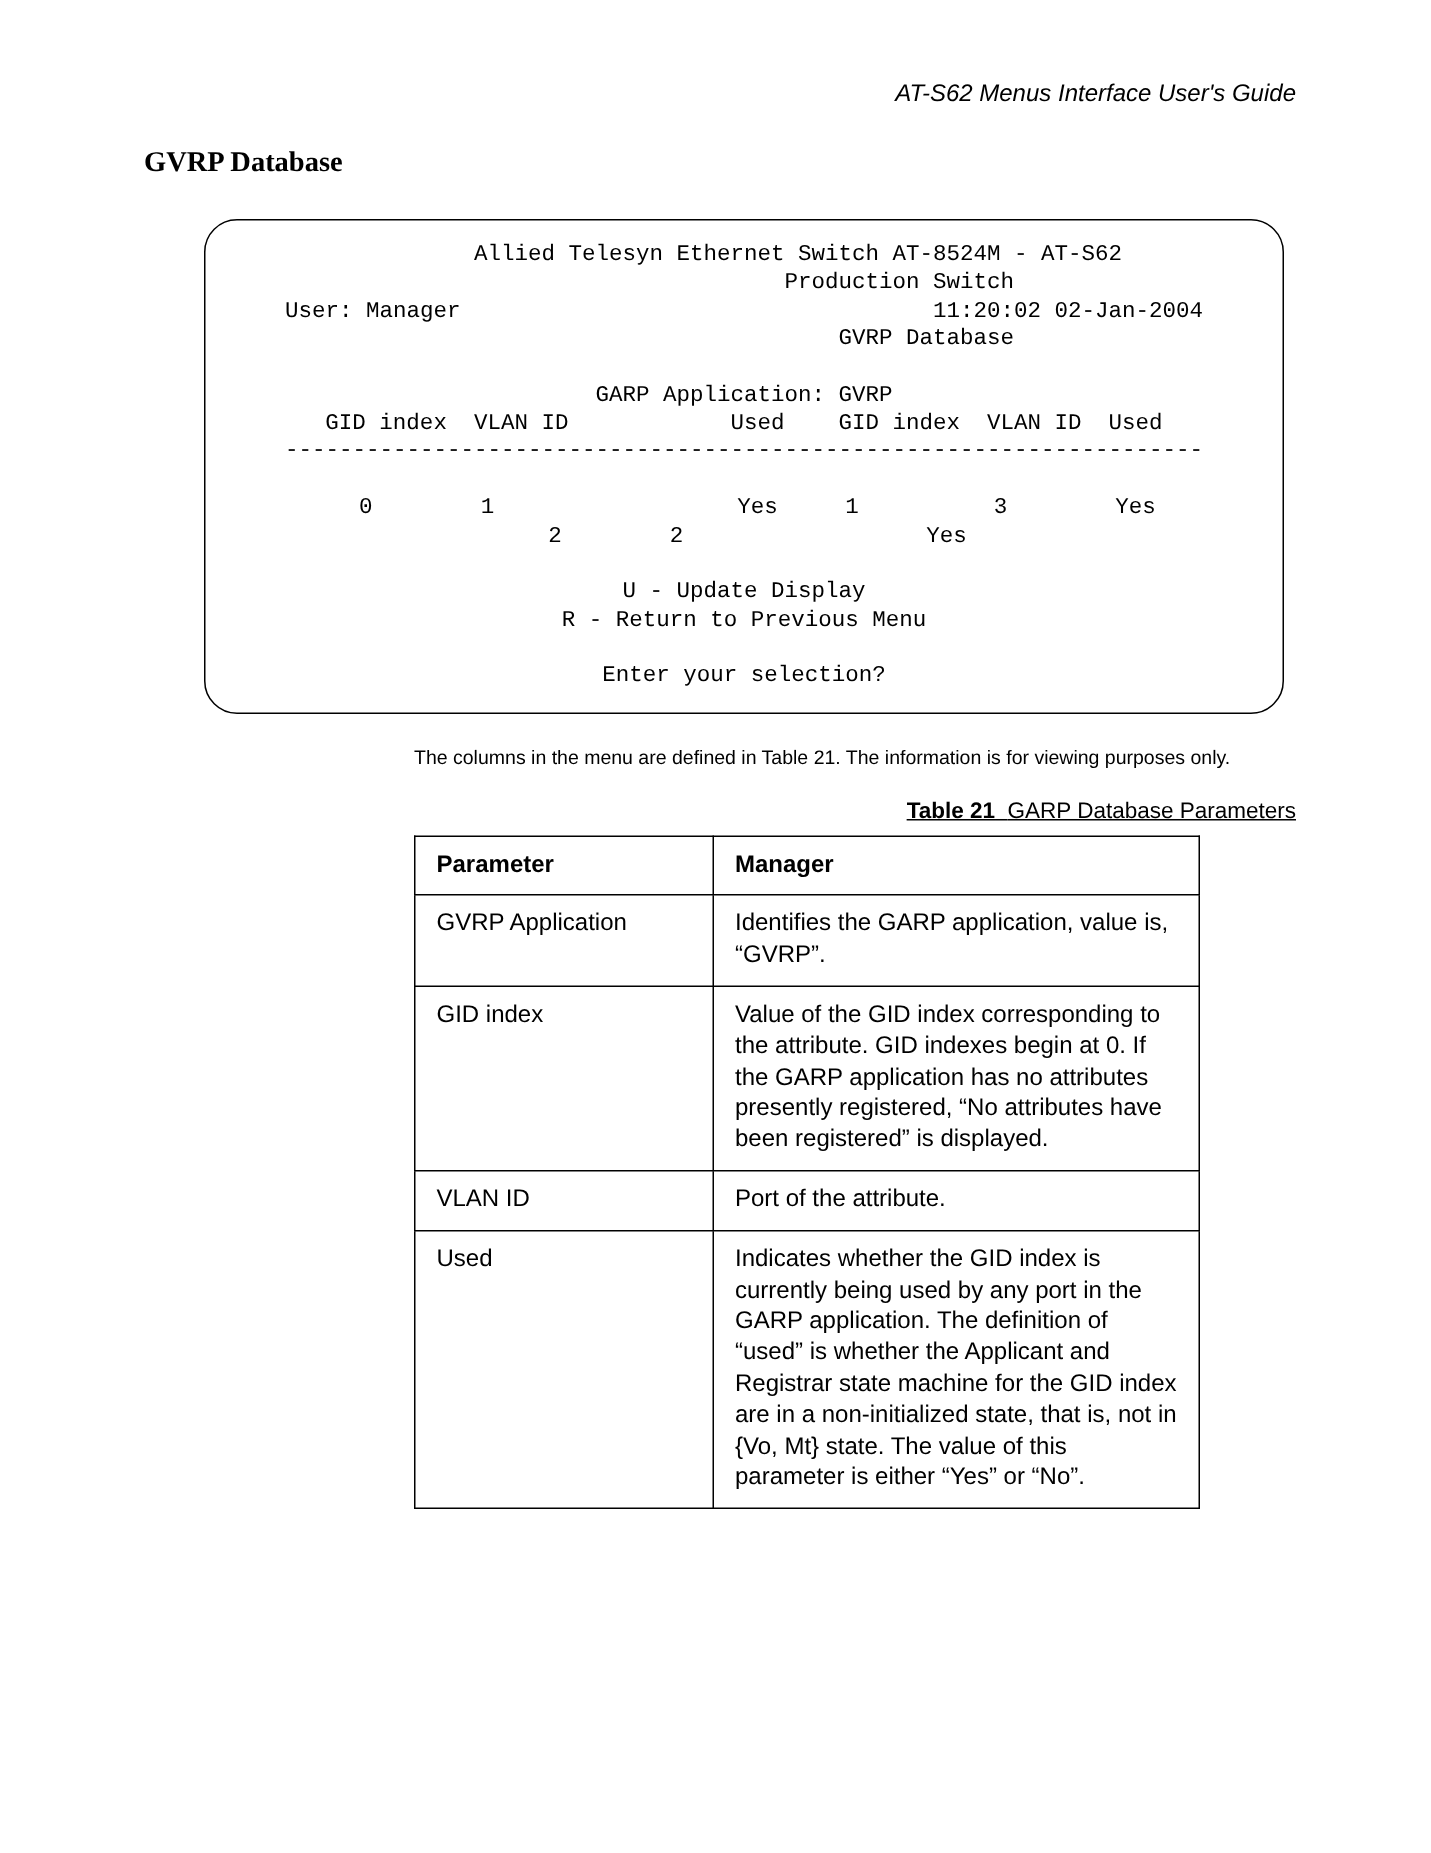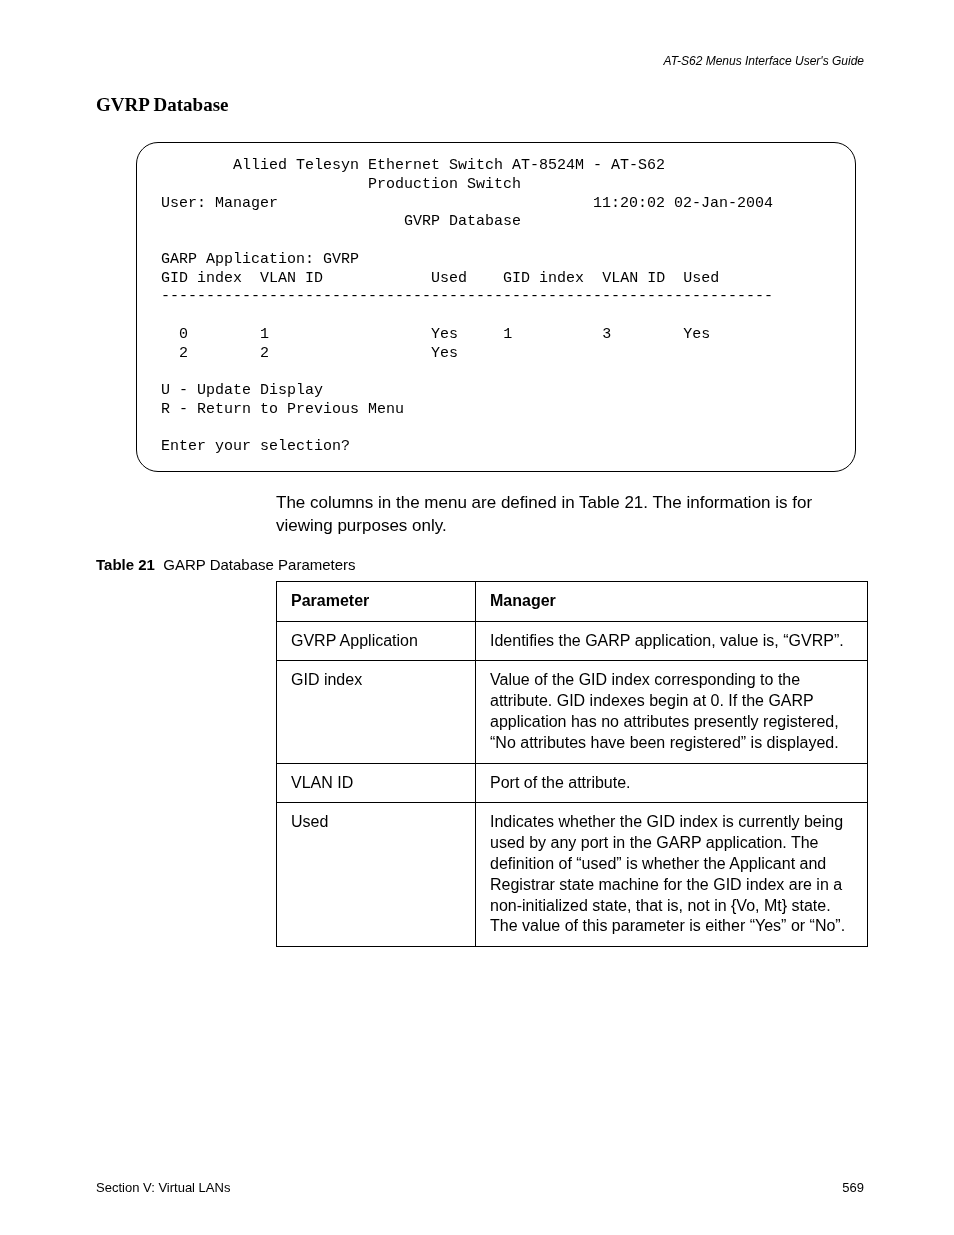--- a/index.html
+++ b/index.html
@@ -11,21 +11,21 @@
   }
   .page {
     width: 954px;
     height: 1235px;
     position: relative;
     box-sizing: border-box;
     padding: 54px 90px 40px 96px;
   }
   .running-header {
     text-align: right;
-    font-size: 12px;
+    font-size: 16px;
     font-family: "Helvetica Neue", Arial, sans-serif;
     font-style: italic;
     margin-bottom: 26px;
   }
   .section-row {
     display: flex;
     align-items: flex-start;
   }
   .section-label {
     width: 180px;
@@ -43,47 +43,49 @@
   .terminal-box {
     border: 1px solid #000;
     border-radius: 22px;
     padding: 14px 24px 14px 24px;
     margin: 26px 8px 20px 40px;
     font-family: "Courier New", Courier, monospace;
     font-size: 15px;
     line-height: 1.25;
     white-space: pre;
     overflow: hidden;
+    text-align: center;
   }
   .figure-caption {
     text-align: center;
     font-family: "Helvetica Neue", Arial, sans-serif;
     font-size: 15px;
     margin: 18px 0 26px 0;
   }
   .figure-caption b {
     font-weight: bold;
   }
   .body-para {
     margin-left: 180px;
     font-family: "Helvetica Neue", Arial, sans-serif;
-    font-size: 17px;
+    font-size: 13px;
     line-height: 1.35;
     margin-bottom: 18px;
   }
   .table-caption {
-    text-align: left;
+    text-align: right;
     font-family: "Helvetica Neue", Arial, sans-serif;
     font-size: 15px;
     margin: 8px 0 8px 0;
+    text-decoration: underline;
   }
   .param-table {
     margin-left: 180px;
     border-collapse: collapse;
-    width: 592px;
+    width: 524px;
     font-family: "Helvetica Neue", Arial, sans-serif;
     font-size: 16px;
   }
   .param-table th, .param-table td {
     border: 1px solid #000;
     padding: 9px 14px;
     text-align: left;
     vertical-align: top;
     line-height: 1.3;
   }
@@ -159,18 +161,14 @@
         <td class="param-col">VLAN ID</td>
         <td>Port of the attribute.</td>
       </tr>
       <tr>
         <td class="param-col">Used</td>
         <td>Indicates whether the GID index is currently being used by any port in the GARP application. The definition of “used” is whether the Applicant and Registrar state machine for the GID index are in a non-initialized state, that is, not in {Vo, Mt} state. The value of this parameter is either “Yes” or “No”.</td>
       </tr>
     </tbody>
   </table>
 
-  <div class="footer">
-    <span>Section V: Virtual LANs</span>
-    <span>569</span>
-  </div>
 
 </div>
 
 </body></html>

